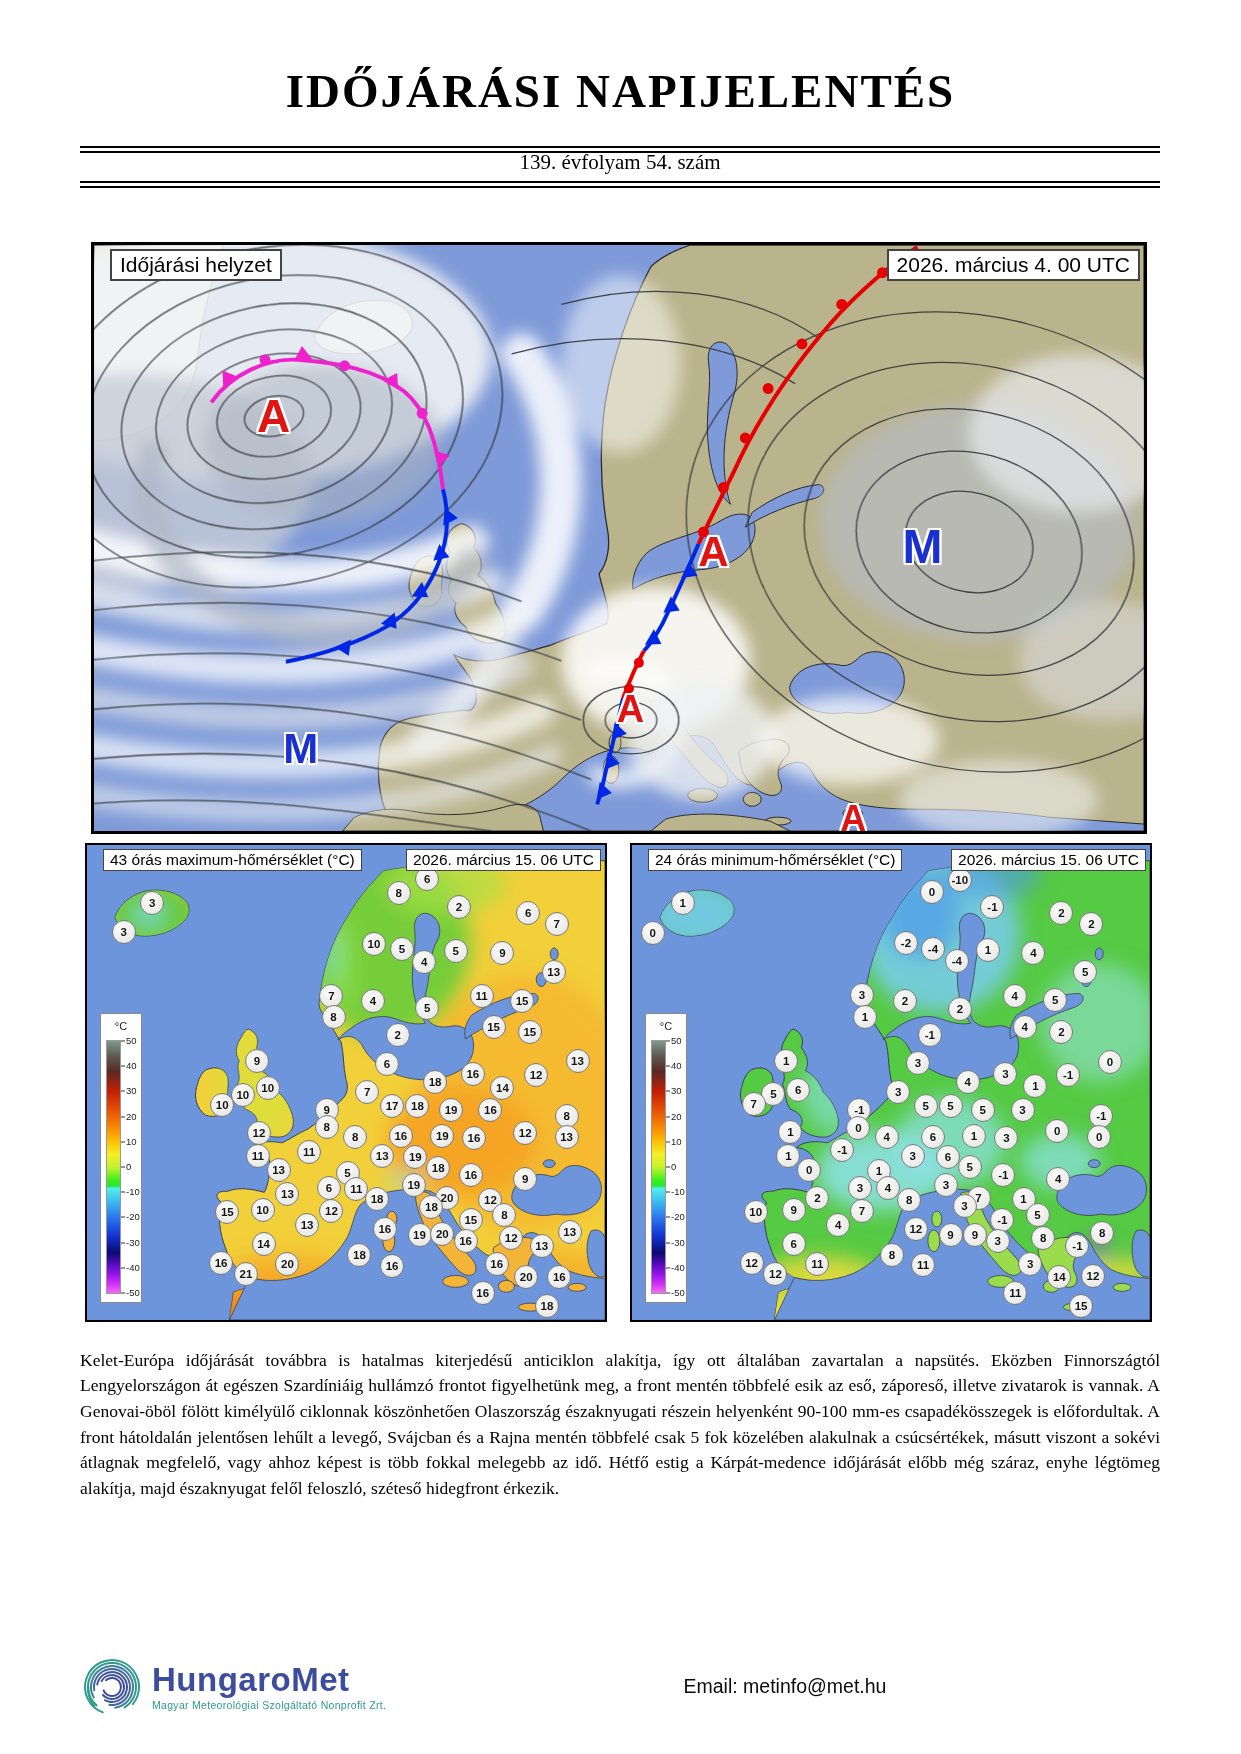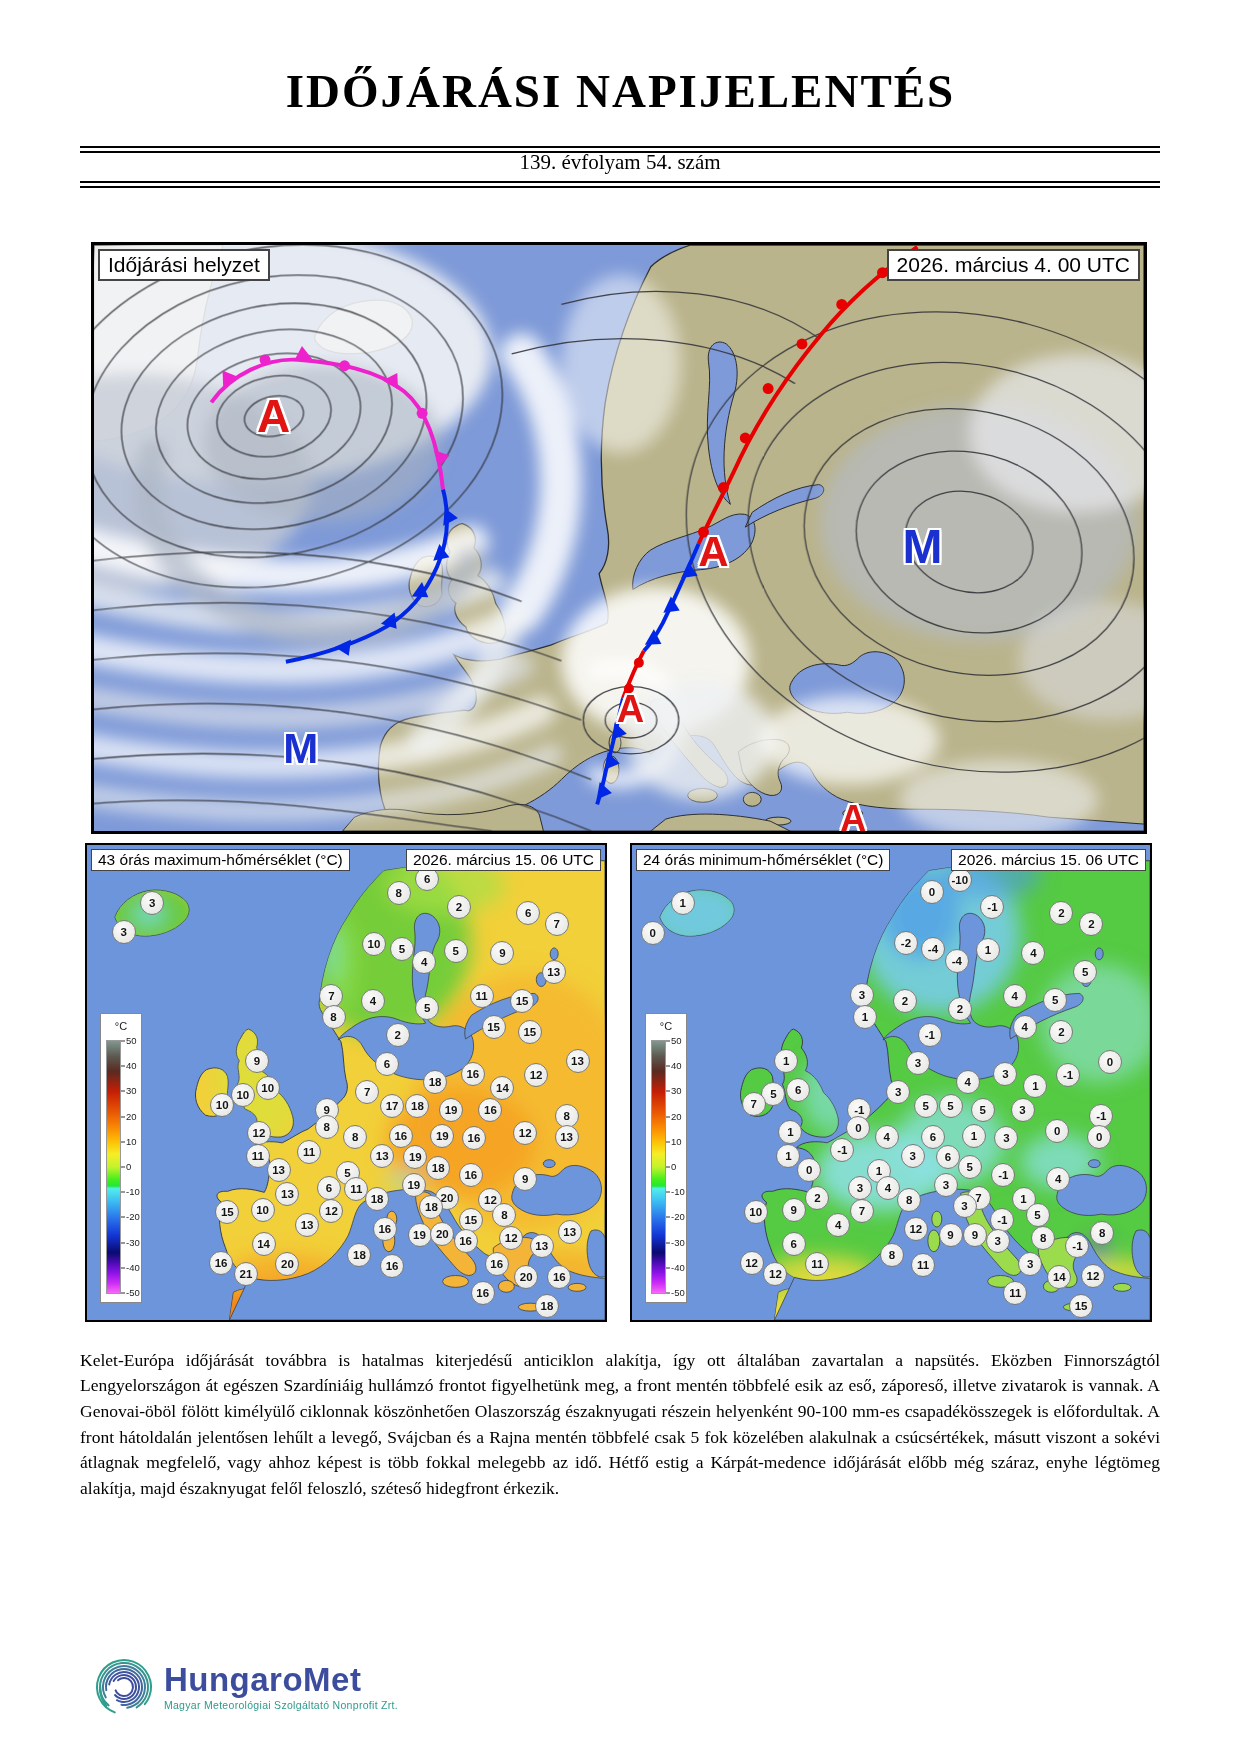--- a/index.html
+++ b/index.html
@@ -19,21 +19,21 @@
   .map{position:absolute;background:#7e9ad8;border:3px solid #000;overflow:hidden;}
   #syn-map{left:91px;top:242px;width:1050px;height:586px;}
   .tmap{position:absolute;background:#6d95dc;border:2.5px solid #000;overflow:hidden;}
   #max-map{left:85px;top:843px;width:518px;height:475px;}
   #min-map{left:630px;top:843px;width:518px;height:475px;}
   .map svg,.tmap svg{position:absolute;left:0;top:0;width:100%;height:100%;}
   .map-label{position:absolute;background:#fff;border:2px solid #444;color:#000;
              font-family:"Liberation Sans",sans-serif;white-space:nowrap;z-index:5;}
   .lbl-main{font-size:21px;padding:2px 8px;}
   .lbl-temp{font-size:15.5px;padding:1px 6px;border-width:1.5px;}
-  .tl{left:4px;top:4px;} .tr{right:4px;top:4px;}
+  .tl{left:16px;top:4px;} .tr{right:4px;top:4px;}
   .pc{position:absolute;transform:translate(-50%,-50%);font-family:"Liberation Sans",sans-serif;
       font-weight:700;line-height:1;z-index:4;
       text-shadow:-2px 0 0 #fff,2px 0 0 #fff,0 -2px 0 #fff,0 2px 0 #fff,
                   -2px -2px 0 #fff,2px 2px 0 #fff,-2px 2px 0 #fff,2px -2px 0 #fff;}
   .pc-high{color:#e11414;} .pc-low{color:#1a30cf;}
   .temp-circle{position:absolute;width:22px;height:22px;margin:-11px 0 0 -11px;border-radius:50%;
       background:radial-gradient(circle at 40% 35%,#fbfbf9,#e2e4e0);border:1px solid #7a7a7a;
       display:flex;align-items:center;justify-content:center;z-index:3;
       font:700 11.5px "Liberation Sans",sans-serif;color:#141414;}
   
@@ -48,21 +48,21 @@
         #cb2cf4 96%,#f868f8 100%);}
   .cb-tick{position:absolute;left:20px;width:20px;font-size:9.5px;color:#222;
       transform:translateY(-50%);}
   .cb-tick i{display:inline-block;width:4px;border-top:1px solid #333;vertical-align:middle;
       margin-right:1px;font-style:normal;}
   
   .body-text{position:absolute;left:80px;top:1330px;width:1080px;font-size:17.5px;
       line-height:1.47;text-align:justify;}
   
   .footer{position:absolute;left:80px;top:1642px;width:1080px;height:90px;display:flex;align-items:center;}
-  .logo{width:330px;display:flex;align-items:center;flex-shrink:0;justify-content:center;}
+  .logo{width:330px;display:flex;align-items:center;flex-shrink:0;}
   .logo-text{margin-left:6px;}
   .brand{font-family:"Liberation Sans",sans-serif;font-size:33px;font-weight:600;color:#3d4d9e;letter-spacing:.5px;line-height:1;}
   .tagline{font-family:"Liberation Sans",sans-serif;font-size:10.5px;color:#2f9a8c;letter-spacing:.3px;margin-top:3px;}
   .footer-text{flex:1;text-align:center;font-family:"Liberation Sans",sans-serif;
       font-size:19.5px;line-height:1.5;color:#0a0a0a;}
 </style>
 </head>
 <body>
 
 <div class="sheet">
@@ -576,16 +576,17 @@
           <circle cx="32" cy="33" r="9" stroke="#3d4d9e" stroke-width="2" stroke-dasharray="45 11" transform="rotate(230 32 33)"></circle>
           <path d="M14,52 C10,46 8,40 8,33" stroke="#2e9f8d" stroke-width="2.4"></path>
         </g>
       </svg>
       <div class="logo-text">
         <div class="brand">HungaroMet</div>
         <div class="tagline">Magyar Meteorológiai Szolgáltató Nonprofit Zrt.</div>
       </div>
     </div>
     <div class="footer-text">
+      <div>Email: metinfo@met.hu</div>
     </div>
   </div>
 
 </div>
 
 </body></html>

